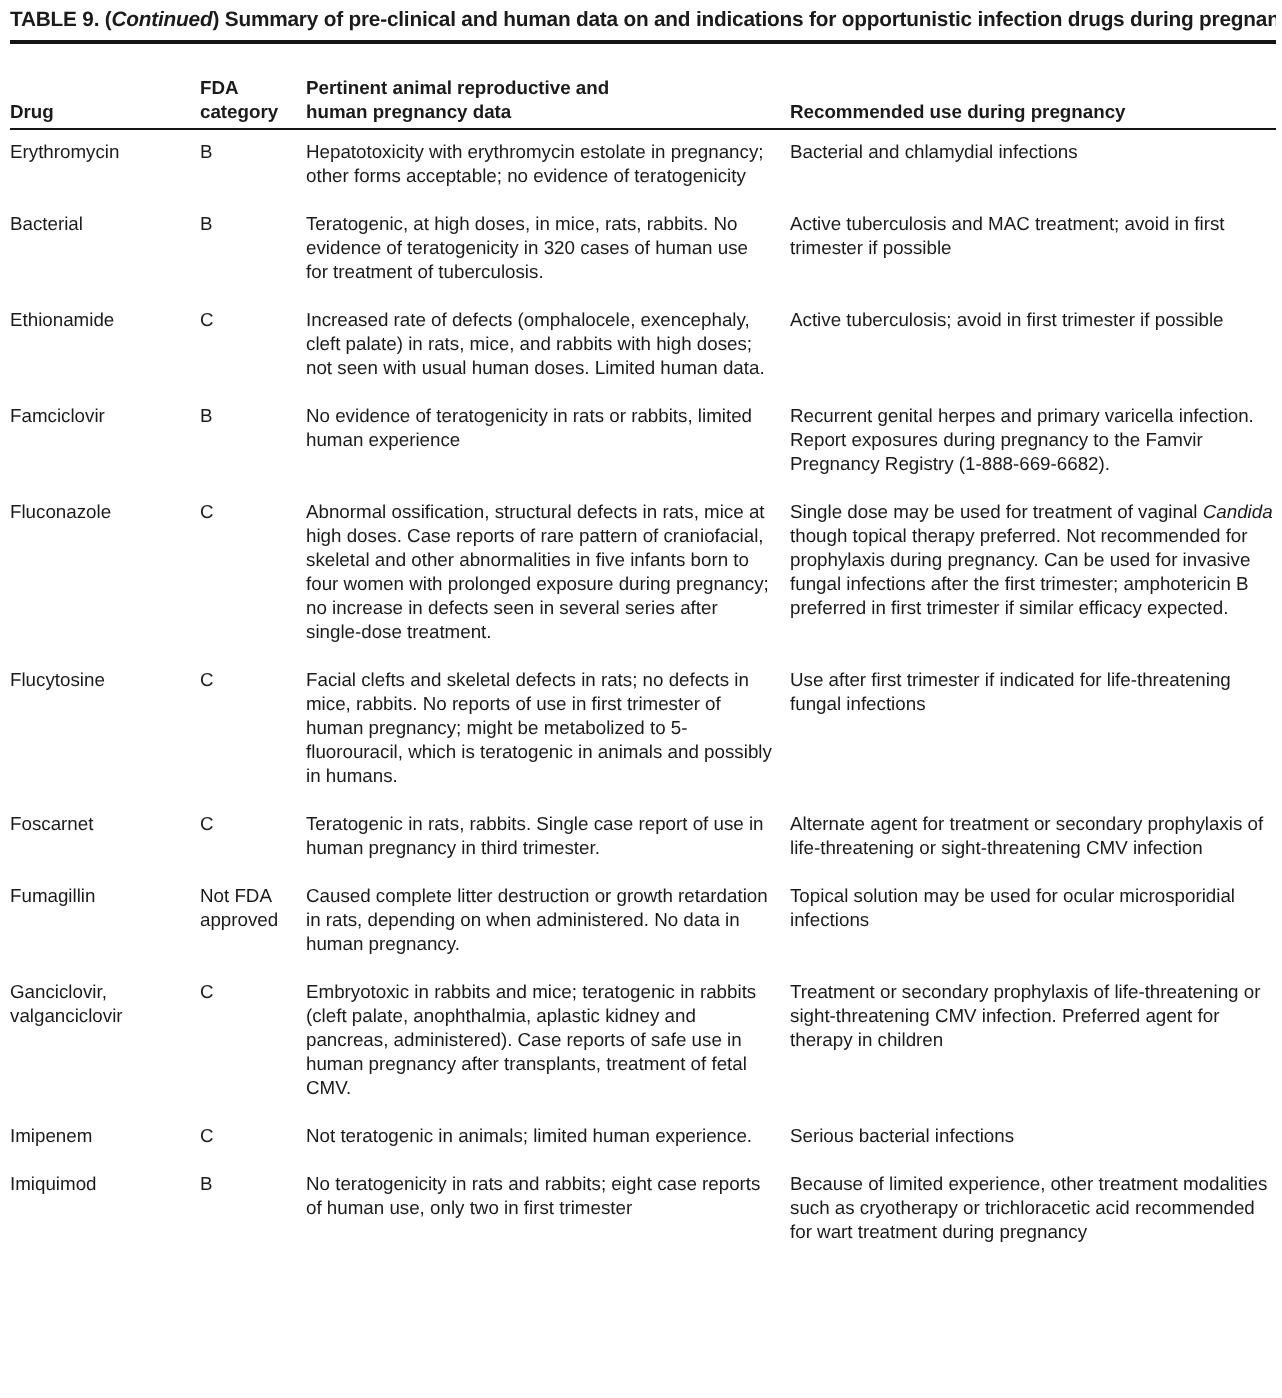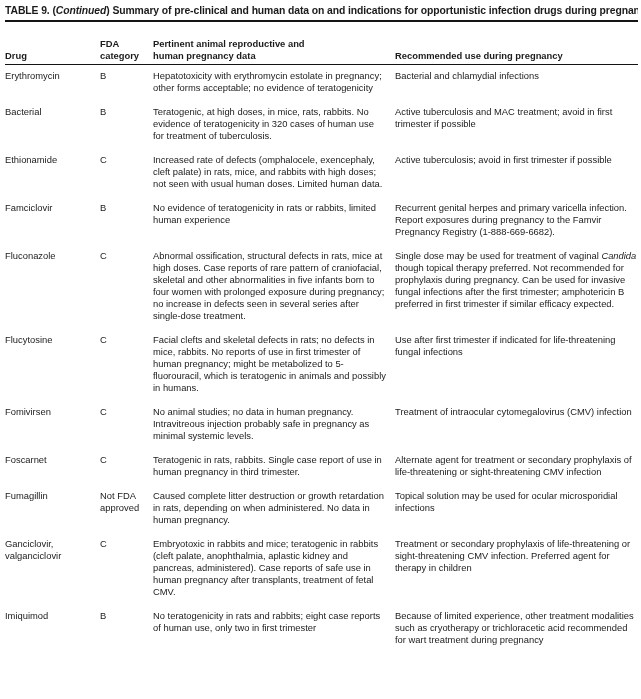--- a/index.html
+++ b/index.html
@@ -114,44 +114,44 @@
           <td>Abnormal ossification, structural defects in rats, mice at high doses. Case reports of rare pattern of craniofacial, skeletal and other abnormalities in five infants born to four women with prolonged exposure during pregnancy; no increase in defects seen in several series after single-dose treatment.</td>
           <td>Single dose may be used for treatment of vaginal <i>Candida</i> though topical therapy preferred. Not recommended for prophylaxis during pregnancy. Can be used for invasive fungal infections after the first trimester; amphotericin B preferred in first trimester if similar efficacy expected.</td>
         </tr>
         <tr>
           <td>Flucytosine</td>
           <td>C</td>
           <td>Facial clefts and skeletal defects in rats; no defects in mice, rabbits. No reports of use in first trimester of human pregnancy; might be metabolized to 5-fluorouracil, which is teratogenic in animals and possibly in humans.</td>
           <td>Use after first trimester if indicated for life-threatening fungal infections</td>
         </tr>
         <tr>
-          <td>Fomivirsen</td>
-          <td>C</td>
-          <td>No animal studies; no data in human pregnancy. Intravitreous injection probably safe in pregnancy as minimal systemic levels.</td>
-          <td>Treatment of intraocular cytomegalovirus (CMV) infection</td>
-        </tr>
-        <tr>
           <td>Foscarnet</td>
           <td>C</td>
           <td>Teratogenic in rats, rabbits. Single case report of use in human pregnancy in third trimester.</td>
           <td>Alternate agent for treatment or secondary prophylaxis of life-threatening or sight-threatening CMV infection</td>
         </tr>
         <tr>
           <td>Fumagillin</td>
           <td>Not FDA approved</td>
           <td>Caused complete litter destruction or growth retardation in rats, depending on when administered. No data in human pregnancy.</td>
           <td>Topical solution may be used for ocular microsporidial infections</td>
         </tr>
         <tr>
           <td>Ganciclovir, valganciclovir</td>
           <td>C</td>
           <td>Embryotoxic in rabbits and mice; teratogenic in rabbits (cleft palate, anophthalmia, aplastic kidney and pancreas, administered). Case reports of safe use in human pregnancy after transplants, treatment of fetal CMV.</td>
           <td>Treatment or secondary prophylaxis of life-threatening or sight-threatening CMV infection. Preferred agent for therapy in children</td>
         </tr>
         <tr>
+          <td>Imipenem</td>
+          <td>C</td>
+          <td>Not teratogenic in animals; limited human experience.</td>
+          <td>Serious bacterial infections</td>
+        </tr>
+        <tr>
           <td>Imiquimod</td>
           <td>B</td>
           <td>No teratogenicity in rats and rabbits; eight case reports of human use, only two in first trimester</td>
           <td>Because of limited experience, other treatment modalities such as cryotherapy or trichloracetic acid recommended for wart treatment during pregnancy</td>
         </tr>
       </tbody>
   </table>
 
 </div>
 

